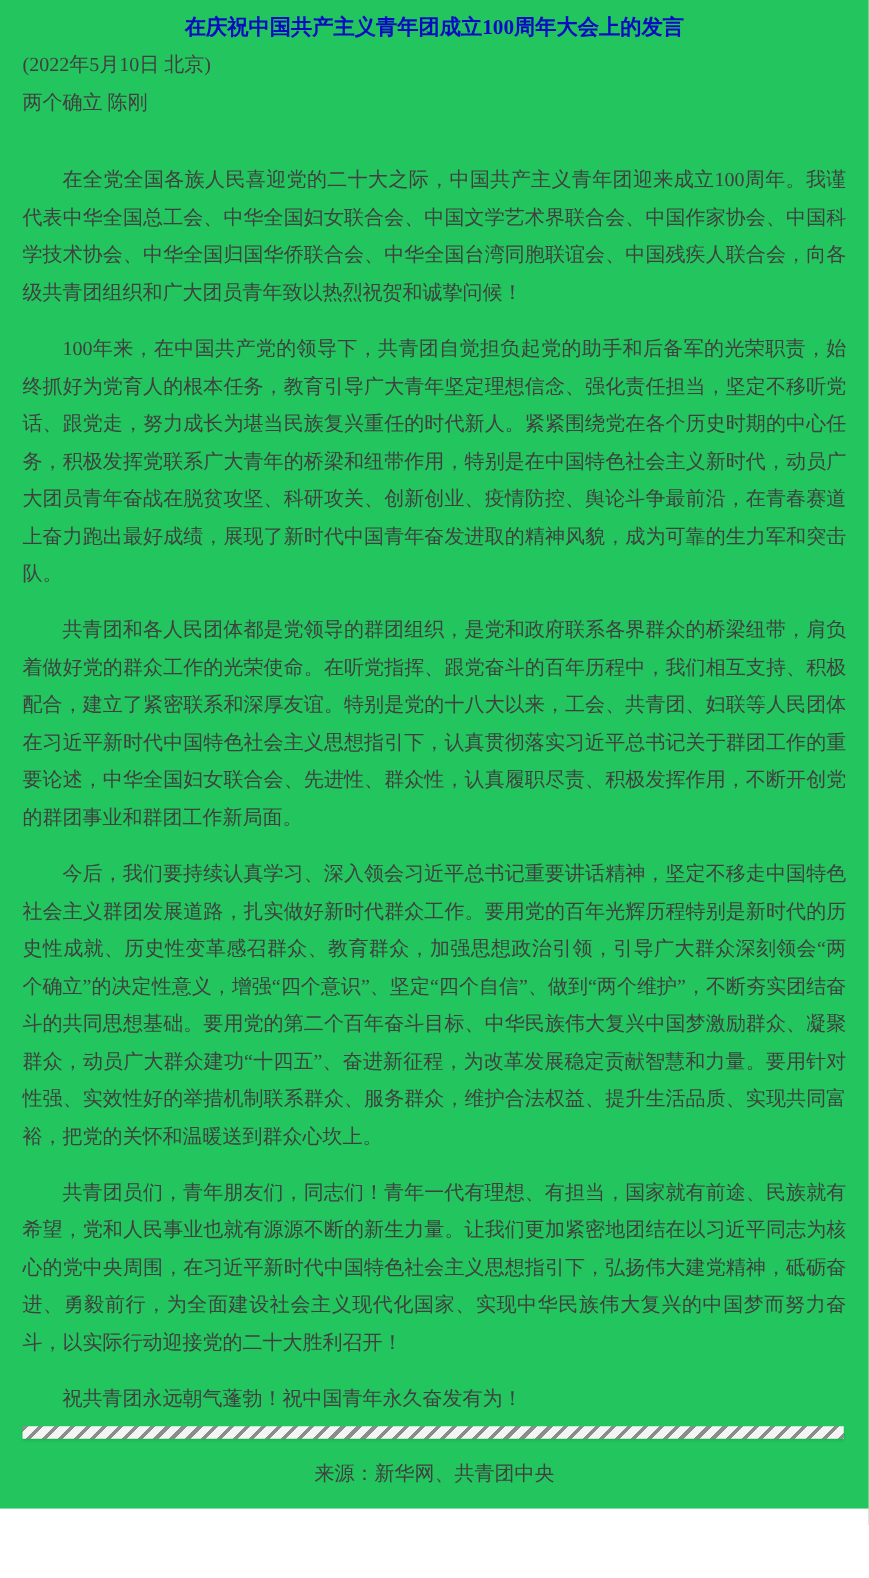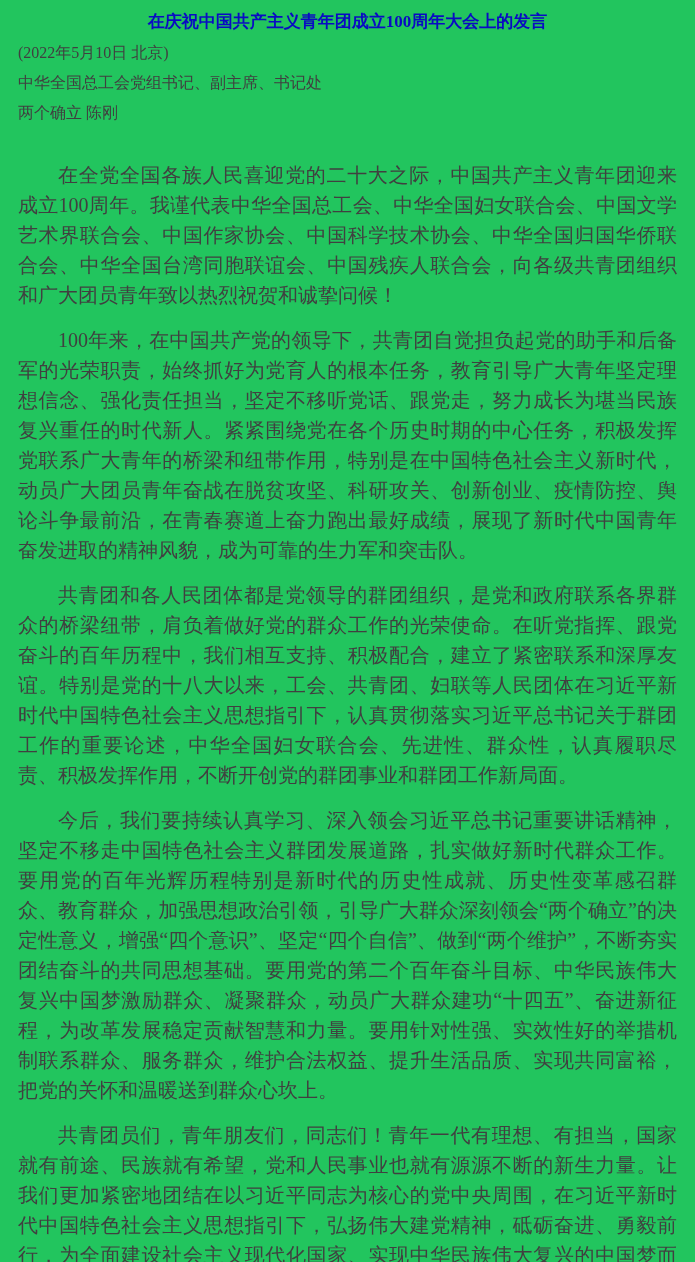--- a/index.html
+++ b/index.html
@@ -23,21 +23,21 @@
     color: #0a0ac4;
     margin: 2px 0 4px 0;
   }
   .meta-line {
     font-size: 16px;
     line-height: 30px;
     color: #404040;
     margin: 0;
   }
   .content p {
-    font-size: 20px;
+    font-size: 16px;
     line-height: 30px;
     color: #404040;
     text-align: justify;
     text-indent: 2em;
     margin: 15px 0;
   }
   .content p:first-child {
     margin-top: 32px;
   }
   .closing {
@@ -65,34 +65,34 @@
 </style>
 </head>
 <body>
 
 <div class="page">
 
   <h1 class="article-title">在庆祝中国共产主义青年团成立100周年大会上的发言</h1>
 
   <p class="meta-line">(2022年5月10日 北京)</p>
 
-  <p class="meta-line">中华全国总工会党组书记、副主席、书记处</p>
 
   <p class="meta-line">两个确立 陈刚</p>
 
   <div class="content">
     <p>在全党全国各族人民喜迎党的二十大之际，中国共产主义青年团迎来成立100周年。我谨代表中华全国总工会、中华全国妇女联合会、中国文学艺术界联合会、中国作家协会、中国科学技术协会、中华全国归国华侨联合会、中华全国台湾同胞联谊会、中国残疾人联合会，向各级共青团组织和广大团员青年致以热烈祝贺和诚挚问候！</p>
 
     <p>100年来，在中国共产党的领导下，共青团自觉担负起党的助手和后备军的光荣职责，始终抓好为党育人的根本任务，教育引导广大青年坚定理想信念、强化责任担当，坚定不移听党话、跟党走，努力成长为堪当民族复兴重任的时代新人。紧紧围绕党在各个历史时期的中心任务，积极发挥党联系广大青年的桥梁和纽带作用，特别是在中国特色社会主义新时代，动员广大团员青年奋战在脱贫攻坚、科研攻关、创新创业、疫情防控、舆论斗争最前沿，在青春赛道上奋力跑出最好成绩，展现了新时代中国青年奋发进取的精神风貌，成为可靠的生力军和突击队。</p>
 
     <p>共青团和各人民团体都是党领导的群团组织，是党和政府联系各界群众的桥梁纽带，肩负着做好党的群众工作的光荣使命。在听党指挥、跟党奋斗的百年历程中，我们相互支持、积极配合，建立了紧密联系和深厚友谊。特别是党的十八大以来，工会、共青团、妇联等人民团体在习近平新时代中国特色社会主义思想指引下，认真贯彻落实习近平总书记关于群团工作的重要论述，中华全国妇女联合会、先进性、群众性，认真履职尽责、积极发挥作用，不断开创党的群团事业和群团工作新局面。</p>
 
     <p>今后，我们要持续认真学习、深入领会习近平总书记重要讲话精神，坚定不移走中国特色社会主义群团发展道路，扎实做好新时代群众工作。要用党的百年光辉历程特别是新时代的历史性成就、历史性变革感召群众、教育群众，加强思想政治引领，引导广大群众深刻领会“两个确立”的决定性意义，增强“四个意识”、坚定“四个自信”、做到“两个维护”，不断夯实团结奋斗的共同思想基础。要用党的第二个百年奋斗目标、中华民族伟大复兴中国梦激励群众、凝聚群众，动员广大群众建功“十四五”、奋进新征程，为改革发展稳定贡献智慧和力量。要用针对性强、实效性好的举措机制联系群众、服务群众，维护合法权益、提升生活品质、实现共同富裕，把党的关怀和温暖送到群众心坎上。</p>
 
     <p>共青团员们，青年朋友们，同志们！青年一代有理想、有担当，国家就有前途、民族就有希望，党和人民事业也就有源源不断的新生力量。让我们更加紧密地团结在以习近平同志为核心的党中央周围，在习近平新时代中国特色社会主义思想指引下，弘扬伟大建党精神，砥砺奋进、勇毅前行，为全面建设社会主义现代化国家、实现中华民族伟大复兴的中国梦而努力奋斗，以实际行动迎接党的二十大胜利召开！</p>
 
+    <p class="closing">祝共青团永远朝气蓬勃！祝中国青年永久奋发有为！</p>
   </div>
 
   <div class="hatched-divider"></div>
 
   <p class="source-line">来源：新华网、共青团中央</p>
 
 </div>
 
 </body></html>

